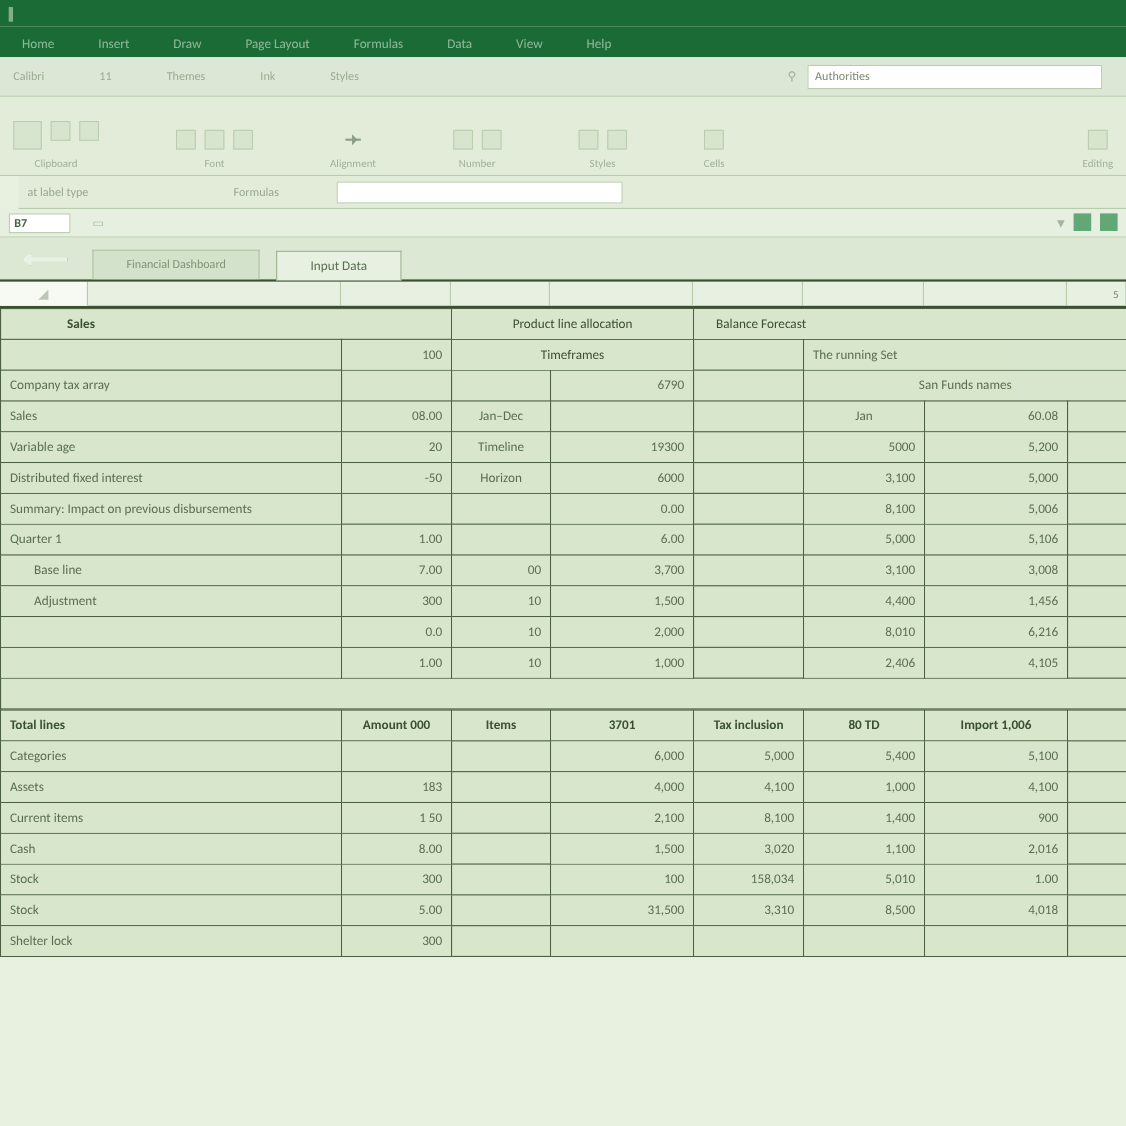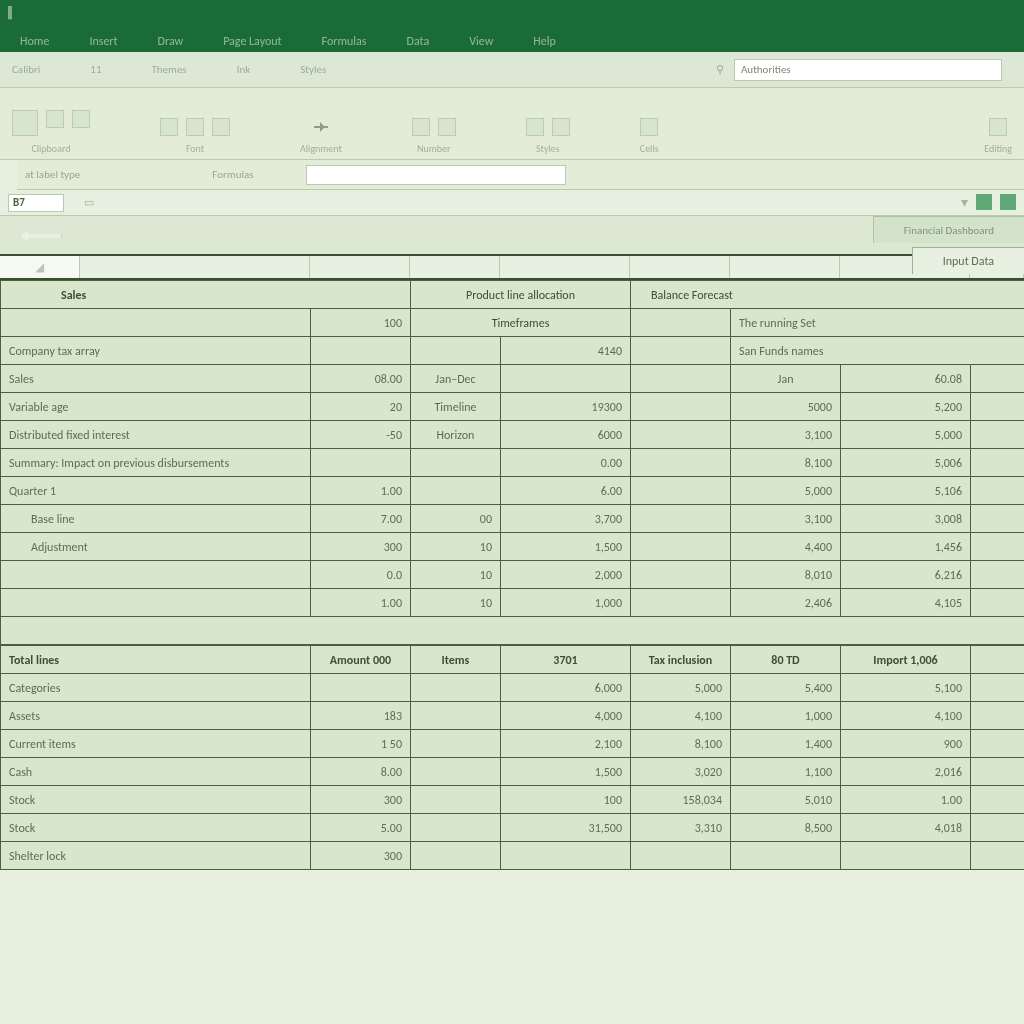--- a/index.html
+++ b/index.html
@@ -129,27 +129,26 @@
   .cellref-row .far-right { margin-left:auto; display:flex; gap:8px;}
   .mini-ico {
     width:16px; height:16px; background:#2a8a4a; opacity:.7;
   }
   
   .sheet-tabs {
     background:#dce8d4;
     height:40px;
     display:flex;
     align-items:flex-end;
-    gap:3px;
+    gap:16px;
     border-bottom:2px solid #3a5030;
-    padding-left: 36px;
+    padding-left: 84px;
     font-size:12px;
     color:#5a7050;
     position:relative;
-    flex-direction:column;
   }
   .sheet-tabs::before{
     content:""; position:absolute; left:20px; top:14px; width:40px; height:10px;
     background:#f2f7ef; border:1px solid #b0c4a4;
     clip-path: polygon(0 50%, 20% 0, 20% 35%, 100% 35%, 100% 65%, 20% 65%, 20% 100%);
     opacity:.6;
   }
   .sheet-tab {
     padding: 6px 30px;
     background:#d0e0c6;
@@ -390,23 +389,23 @@
     <td></td>
     <td class="num">100</td>
     <td class="subhead" colspan="2">Timeframes</td>
     <td></td>
     <td class="label-cell" colspan="3" style="">The running Set</td>
   </tr>
   <tr>
     <td class="label-cell">Company tax array</td>
     <td></td>
           <td></td>
-    <td class="num">4140</td>
-    <td></td>
-    <td class="label-cell" colspan="3" style="text-align:left">San Funds names</td>
+    <td class="num">6790</td>
+    <td></td>
+    <td class="label-cell" colspan="3" style="text-align:center">San Funds names</td>
   </tr>
   <tr>
     <td class="label-cell">Sales</td>
     <td class="num">08.00</td>
     <td class="label-cell" style="text-align:center">Jan–Dec</td>
     <td></td>
           <td></td>
     <td class="label-cell" style="text-align:center">Jan</td>
     <td class="num">60.08</td>
     <td></td>

